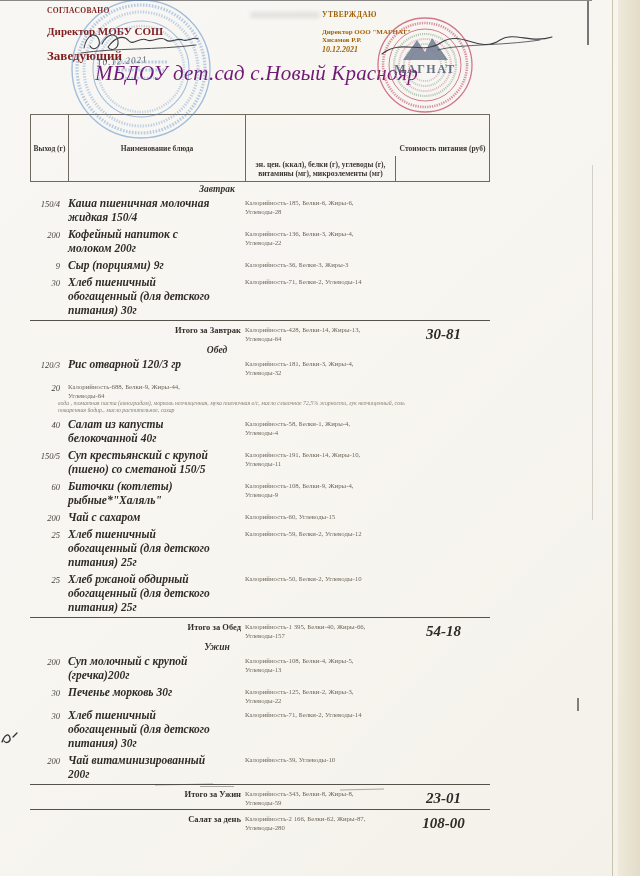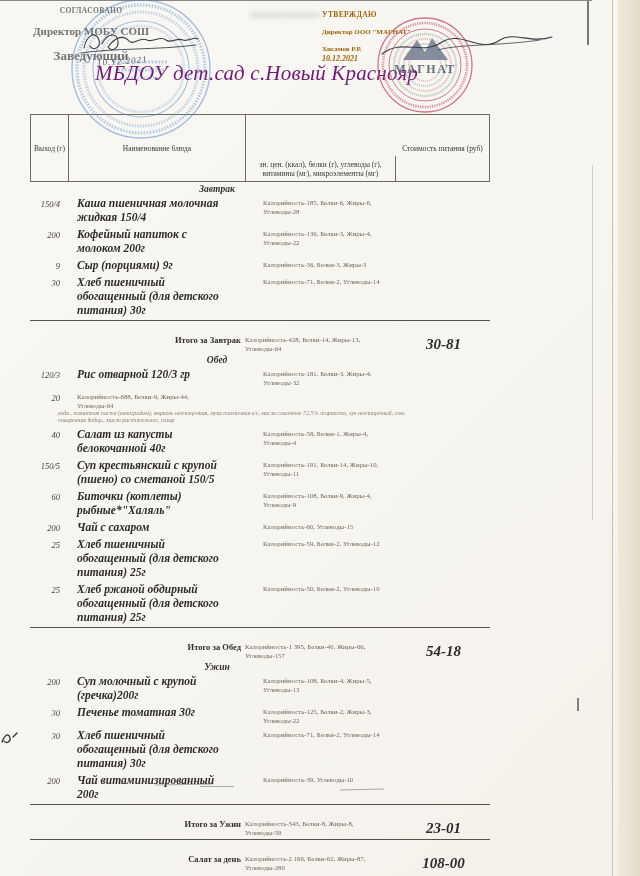--- a/index.html
+++ b/index.html
@@ -17,68 +17,68 @@
   .edge-strip{
     position:absolute;left:618px;top:0;width:22px;height:876px;
     background:linear-gradient(90deg,#efe9da,#e2dcc8);
   }
   .edge-line{position:absolute;left:612px;top:0;width:1px;height:876px;background:#c9c2ac;}
   .top-line{position:absolute;left:0;top:0;width:592px;height:1px;background:rgba(45,45,45,.55);}
   .fold-a{position:absolute;left:587px;top:1px;width:2px;height:44px;background:rgba(50,50,55,.65);}
   .fold-b{position:absolute;left:577px;top:698px;width:2px;height:13px;background:rgba(50,50,55,.6);}
   .crease{position:absolute;left:592px;top:165px;width:1px;height:355px;background:rgba(120,112,95,.28);}
 
-  .hdr-left{position:absolute;left:33px;top:6px;color:#737373;text-align:center;}
+  .hdr-left{position:absolute;left:47px;top:6px;color:#7f1d1d;}
   .hdr-left .l1{font-weight:700;font-size:7.5px;letter-spacing:.4px;}
   .hdr-left .l2{font-weight:700;font-size:11px;margin-top:10px;}
   .hdr-left .l3{font-weight:700;font-size:13px;margin-top:11px;}
 
   .hdr-right{position:absolute;left:322px;top:10px;color:#a16207;}
   .hdr-right .l1{font-weight:700;font-size:7.5px;letter-spacing:.4px;}
   .hdr-right .l2{font-weight:700;font-size:7px;margin-top:9px;}
-  .hdr-right .l3{font-weight:700;font-size:7px;margin-top:9px;}
+  .hdr-right .l3{font-weight:700;font-size:7px;}
   .hdr-right .l4{font-weight:700;font-style:italic;font-size:8px;margin-top:1px;}
 
   .hand-date{
     position:absolute;left:97px;top:56px;
     font-style:italic;font-size:9px;color:#3e4148;
     transform:rotate(-4deg);letter-spacing:1px;opacity:.85;
   }
   .doc-title{
     position:absolute;left:95px;top:61px;width:420px;
     font-size:21px;font-weight:400;font-style:italic;color:#701a75;
     letter-spacing:.2px;white-space:nowrap;
   }
   .smudge{position:absolute;left:250px;top:12px;width:70px;height:6px;
     background:rgba(125,125,135,.18);filter:blur(2px);border-radius:3px;}
 
   .menu-table{position:absolute;left:30px;top:114px;width:460px;color:#3a3733;}
   .thead{display:flex;border:1px solid #6e6a60;box-sizing:border-box;align-items:stretch;}
-  .th{box-sizing:border-box;padding:4px 2px 3px;font-weight:400;font-size:7.5px;
+  .th{box-sizing:border-box;padding:4px 2px 3px;font-weight:700;font-size:7.5px;
       line-height:9px;text-align:center;display:flex;align-items:center;justify-content:center;}
   .th1{width:38px;border-right:1px solid #6e6a60;}
   .th2{width:177px;border-right:1px solid #6e6a60;}
   .th3{width:150px;border-right:1px solid #6e6a60;margin-top:41px;}
   .th4{width:93px;}
 
   .section-title{width:374px;text-align:center;font-weight:700;font-style:italic;
       font-size:9.5px;margin:2px 0 2px;color:#35322d;}
-  .row{display:flex;align-items:flex-start;margin-bottom:3px;gap:9px;}
+  .row{display:flex;align-items:flex-start;margin-bottom:3px;}
   .c-out{width:38px;box-sizing:border-box;padding:3px 8px 0 0;text-align:right;
       font-style:italic;font-size:8.5px;color:#48443d;}
   .c-dish{width:177px;box-sizing:border-box;padding-right:25px;
       font-weight:700;font-style:italic;font-size:11.5px;line-height:14px;color:#2f2c28;}
   .c-nutr{width:152px;box-sizing:border-box;padding:3px 24px 0 0;
       font-size:6.8px;line-height:8.5px;color:#6f685c;}
   .c-cost{width:93px;text-align:center;font-weight:700;font-style:italic;
       font-size:15px;color:#2f2c28;padding-top:3px;}
   .ingredient-note{margin:-1px 0 3px 28px;width:348px;
       font-style:italic;font-size:5.8px;line-height:7px;color:#8a8074;}
   .total-row{display:flex;align-items:flex-start;border-top:1px solid #55524a;
-      padding-top:12px;margin-bottom:2px;}
+      padding-top:2px;margin-bottom:2px;}
   .t-label{width:215px;box-sizing:border-box;padding:2px 4px 0 0;text-align:right;
       font-weight:700;font-size:8.5px;color:#33302b;}
 
   .stamp{position:absolute;pointer-events:none;}
   .stamp-blue{left:66px;top:-6px;opacity:.5;}
   .stamp-magnat{left:370px;top:10px;opacity:.78;}
   .sig{position:absolute;pointer-events:none;}
   .sig-left{left:78px;top:28px;}
   .sig-right{left:380px;top:28px;}
   .scribble{left:0px;top:728px;}
@@ -199,21 +199,21 @@
   </div>
 
   <div class="section-title">Ужин</div>
   <div class="row">
     <div class="c-out">200</div>
     <div class="c-dish">Суп молочный с крупой (гречка)200г</div>
     <div class="c-nutr">Калорийность-108, Белки-4, Жиры-5, Углеводы-13</div>
   </div>
   <div class="row">
     <div class="c-out">30</div>
-    <div class="c-dish">Печенье томатная 30г</div>
+    <div class="c-dish">Печенье морковь 30г</div>
     <div class="c-nutr">Калорийность-125, Белки-2, Жиры-3, Углеводы-22</div>
   </div>
   <div class="row">
     <div class="c-out">30</div>
     <div class="c-dish">Хлеб пшеничный обогащенный (для детского питания) 30г</div>
     <div class="c-nutr">Калорийность-71, Белки-2, Углеводы-14</div>
   </div>
   <div class="row">
     <div class="c-out">200</div>
     <div class="c-dish">Чай витаминизированный 200г</div>

